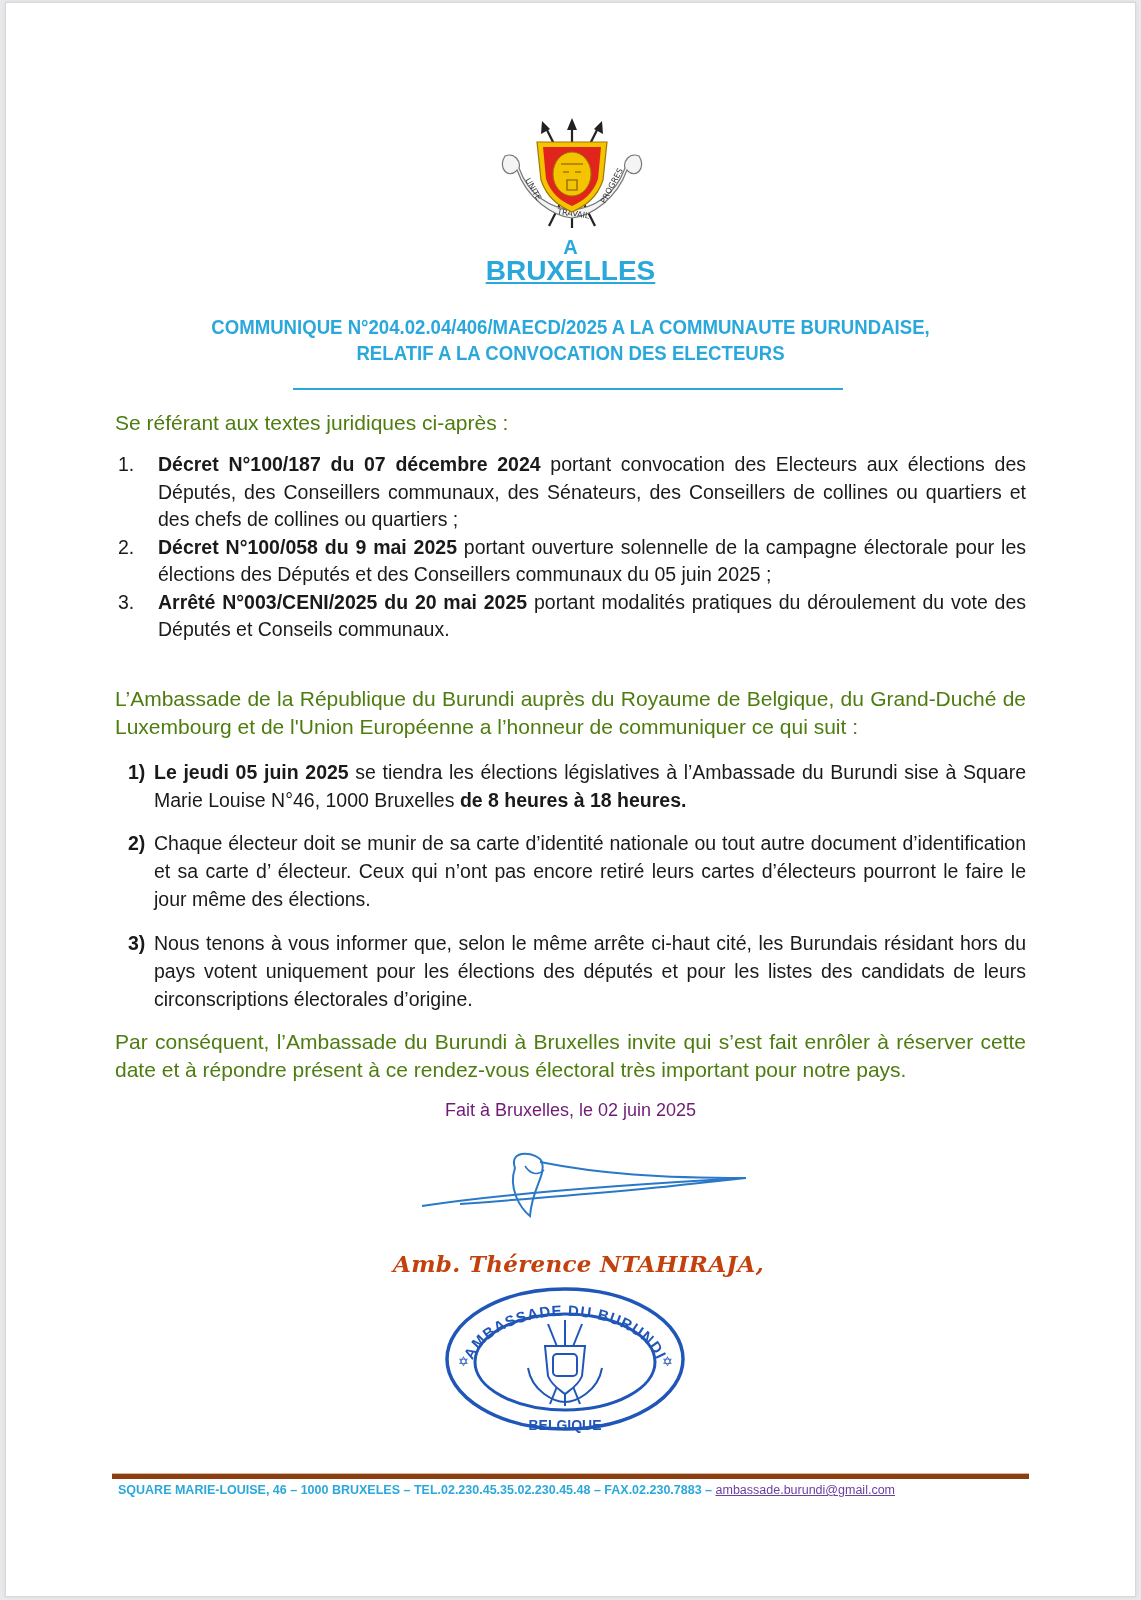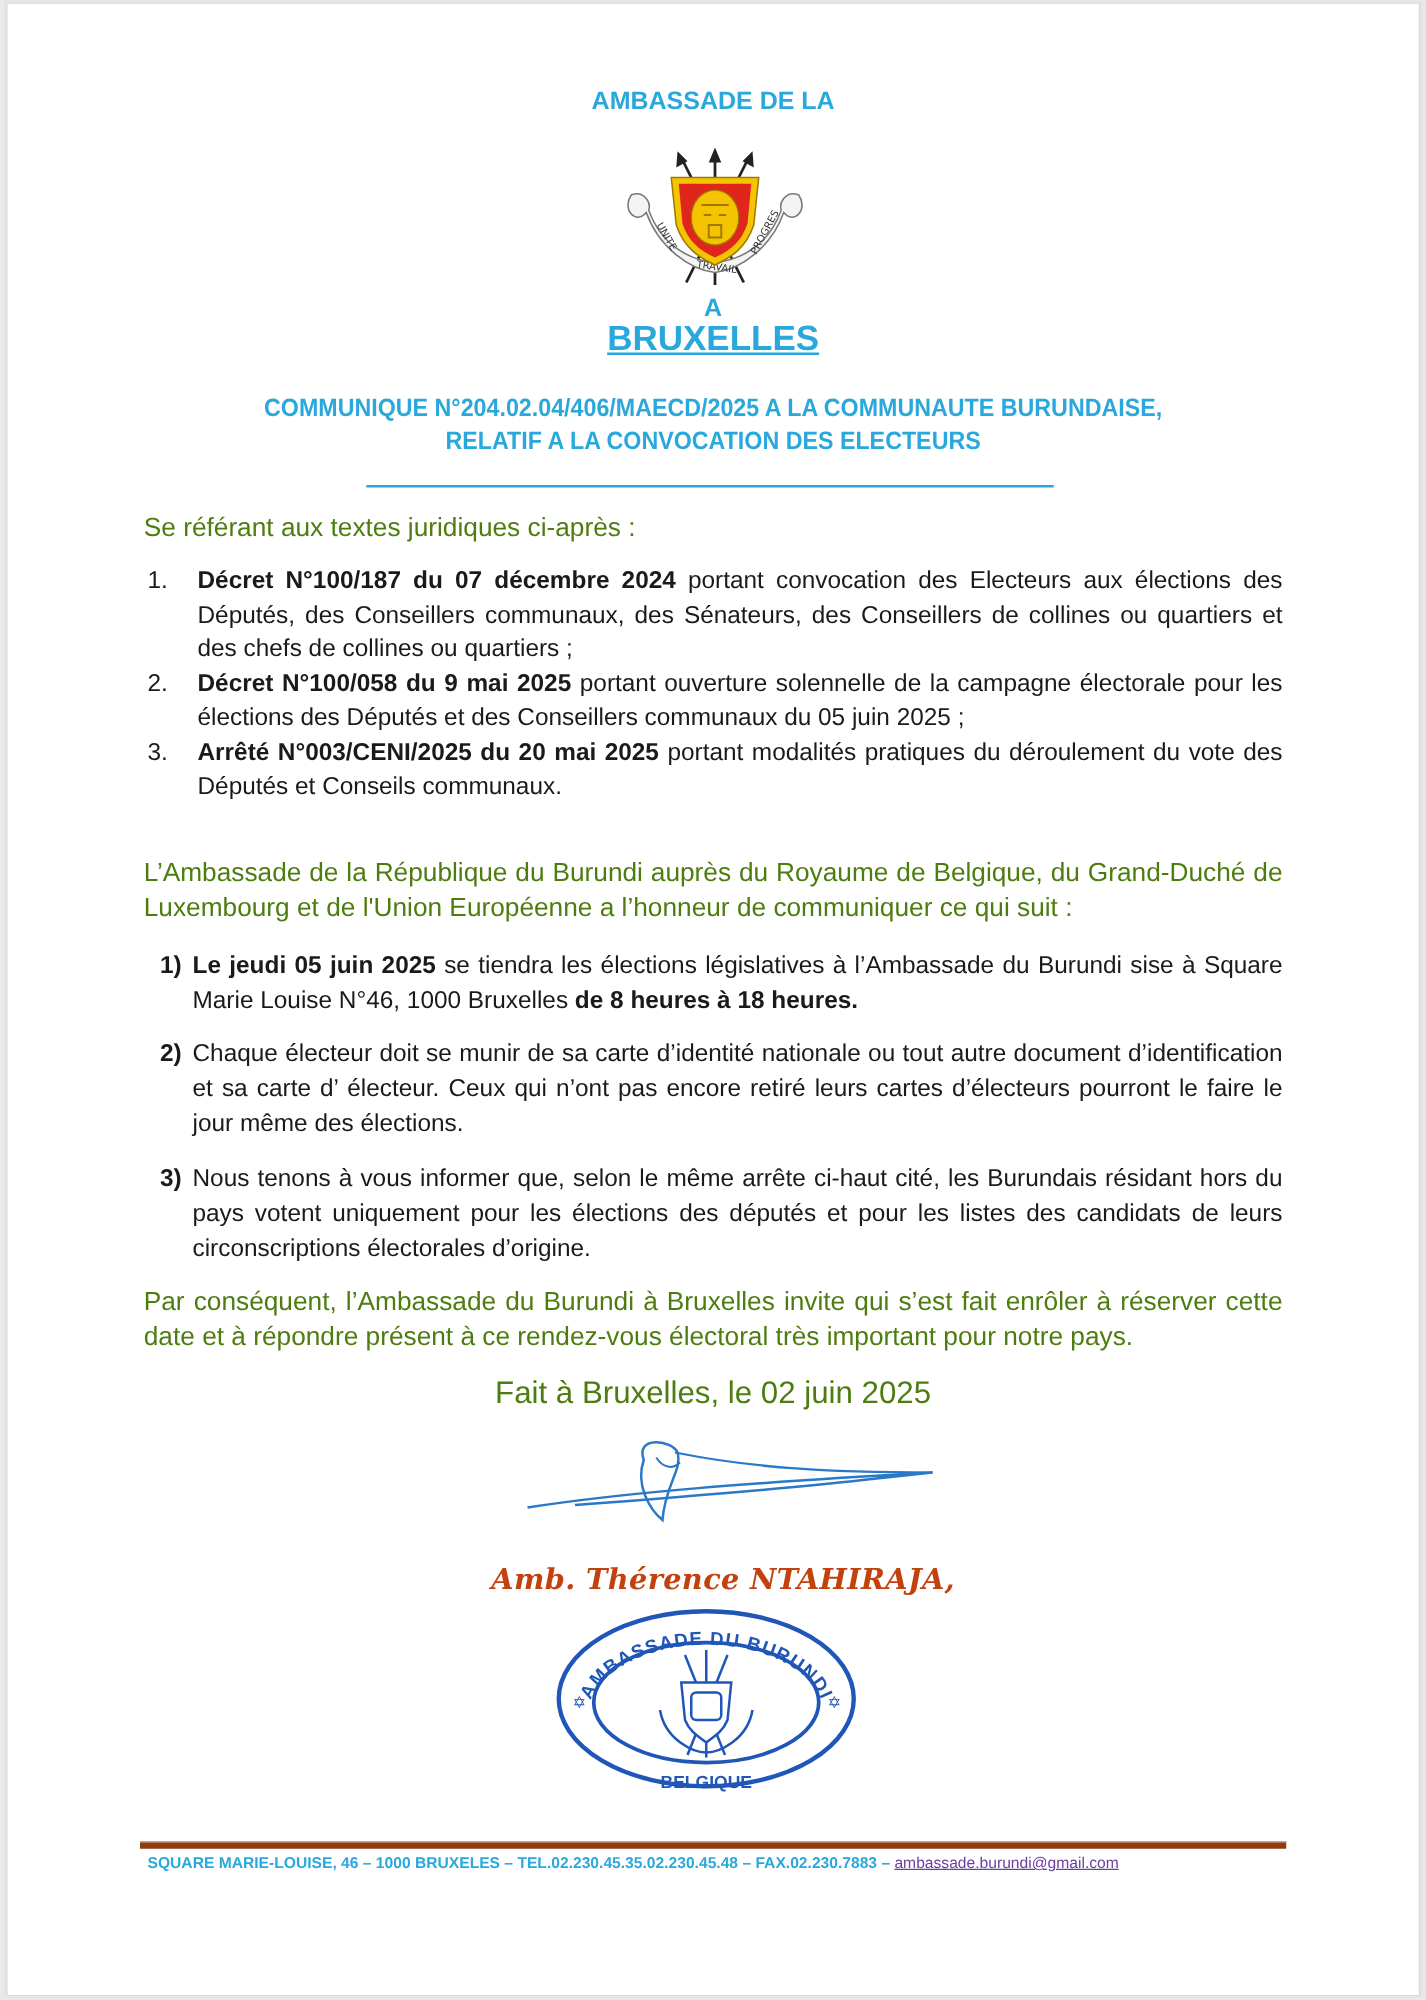--- a/index.html
+++ b/index.html
@@ -30,41 +30,40 @@
   .legal .num { position:absolute; left:0; top:0; }
   .para2 { top:685px; text-align:justify; }
   .points { position:absolute; left:128px; width:898px; font-size:19.5px; line-height:28px; color:#1a1a1a; }
   .points .item { position:relative; padding-left:26px; text-align:justify; }
   .points .num { position:absolute; left:0; top:0; font-weight:bold; }
   .p1 { top:758px; }
   .p2 { top:829px; }
   .p3 { top:929px; }
   .para3 { top:1028px; text-align:justify; }
   b { font-weight:bold; }
-  .fait { position:absolute; left:0; width:1141px; top:1100px; text-align:center; font-size:25px; color:#4d7c0f; }
+  .fait { position:absolute; left:0; width:1141px; top:1100px; text-align:center; font-size:18px; color:#701a75; }
   .signature { position:absolute; left:420px; top:1148px; width:330px; height:75px; }
   .signame {
     position:absolute; left:393px; top:1250px; font-family:"DejaVu Serif", serif; font-style:italic;
     font-size:23px; font-weight:bold; color:#c2410c; letter-spacing:0.3px;
   }
   .stamp { position:absolute; left:440px; top:1284px; width:250px; height:150px; }
   .footer-rule { position:absolute; left:112px; top:1473px; width:917px; height:5px; background:#8b3f10; border-top:1px solid #d9b69c; }
   .footer {
     position:absolute; left:0; width:1013px; top:1483px; text-align:center; font-size:12.5px; font-weight:bold;
     color:#2aa8dc; font-family:"Liberation Sans Narrow","Liberation Sans",sans-serif;
   }
   .footer .email { color:#6a3fa0; text-decoration:underline; font-weight:normal; }
 </style>
 </head>
 <body>
 
 <div class="sheet"></div>
 
 <div class="hdr hdr1">
-  <div>AMBASSADE DE LA</div>
 </div>
 
 <svg class="crest" viewBox="0 0 150 112">
 
   <g stroke="#222" stroke-width="2.2">
     <line x1="48" y1="8" x2="98" y2="108"></line>
     <line x1="75" y1="4" x2="75" y2="110"></line>
     <line x1="102" y1="8" x2="52" y2="108"></line>
   </g>
   <polygon points="75,0 70,12 80,12" fill="#222"></polygon>

